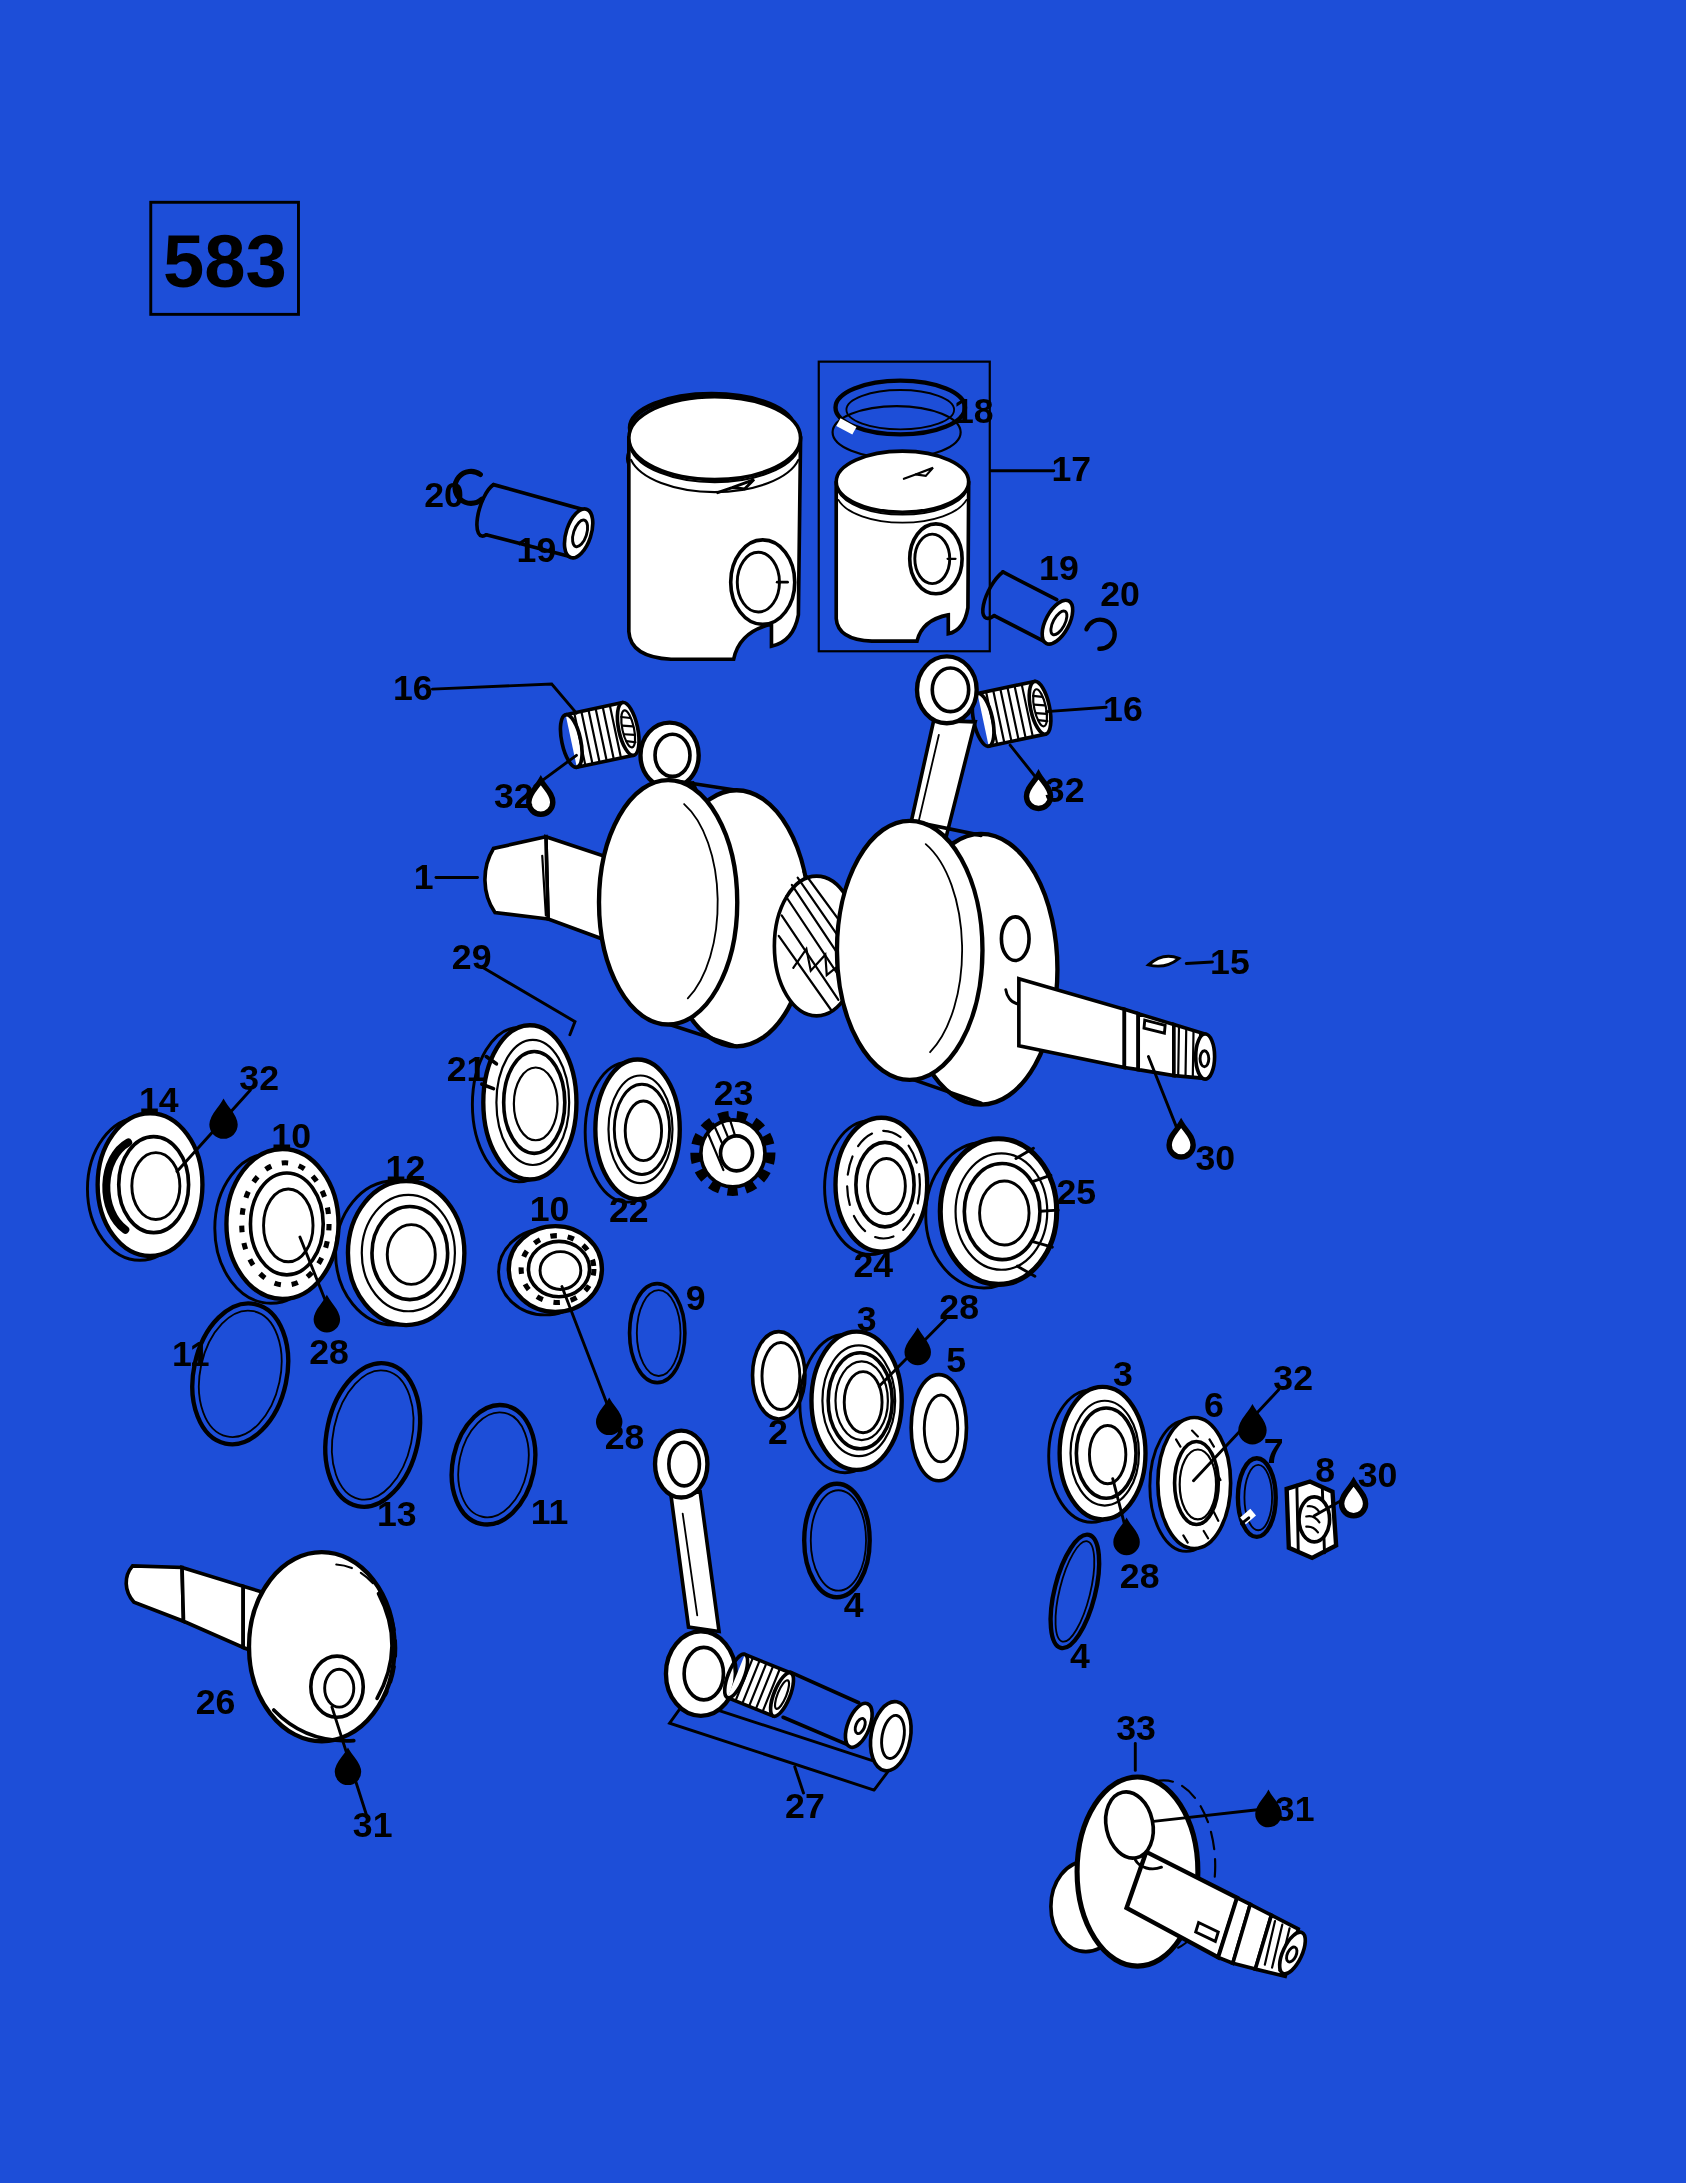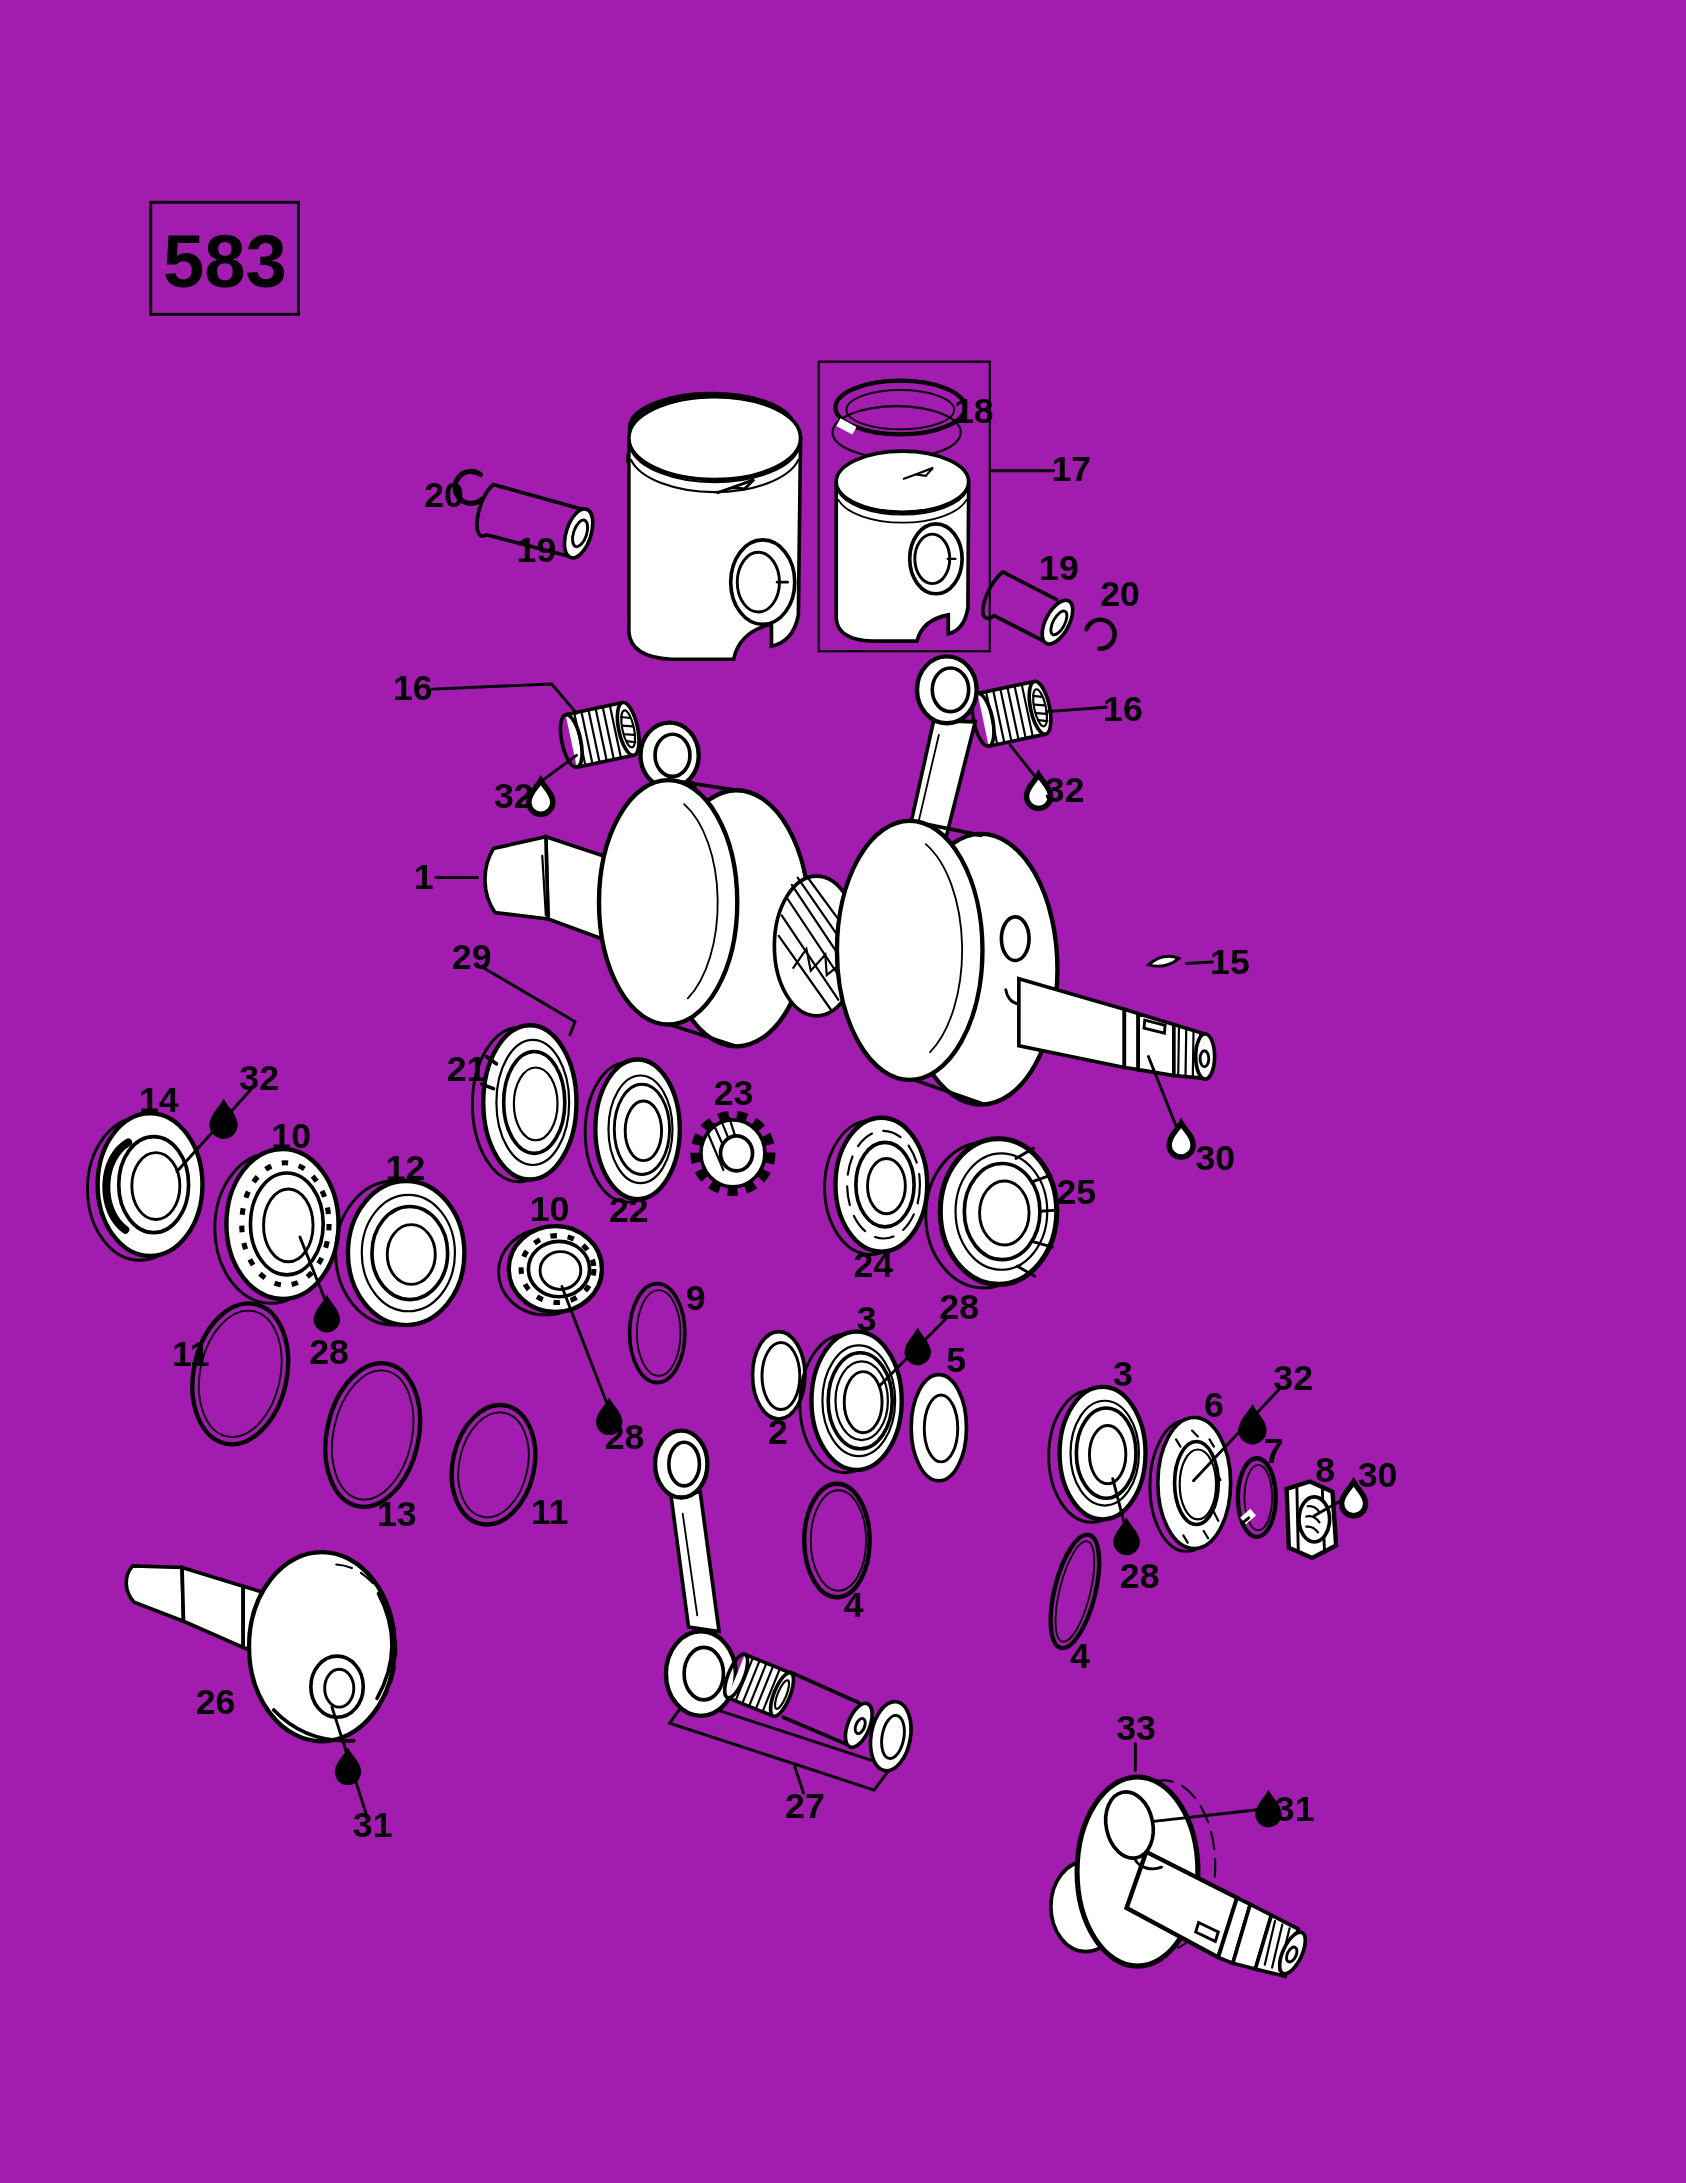--- a/index.html
+++ b/index.html
@@ -1,16 +1,16 @@
 <!DOCTYPE html>
 <html style="font-size:11.6px"><head>
 <meta charset="utf-8">
 <style>
   html,body{margin:0;padding:0;background:#fff;}
-  #stage{position:relative;width:1687px;height:2183px;background:#a21caf;overflow:hidden;}
+  #stage{position:relative;width:1687px;height:2183px;background:#1d4ed8;overflow:hidden;}
   svg{position:absolute;left:0;top:0;}
   .s2{stroke:#000;stroke-width:2.5;fill:none;stroke-linecap:round}
   .s3{stroke:#000;stroke-width:3;fill:none;stroke-linecap:round}
   .s4{stroke:#000;stroke-width:4;fill:none;stroke-linecap:round}
   .s5{stroke:#000;stroke-width:5;fill:none;stroke-linecap:round}
   .s6{stroke:#000;stroke-width:6;fill:none;stroke-linecap:round}
   .s7{stroke:#000;stroke-width:7;fill:none;stroke-linecap:round}
   .s10{stroke:#000;stroke-width:11;fill:none;stroke-linecap:round}
   .w4{fill:#fff;stroke:#000;stroke-width:4}
   .w5{fill:#fff;stroke:#000;stroke-width:5}

